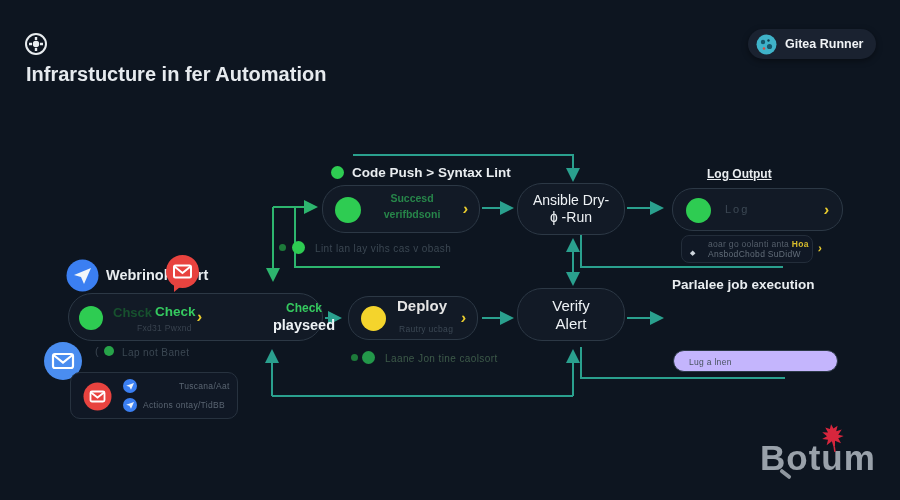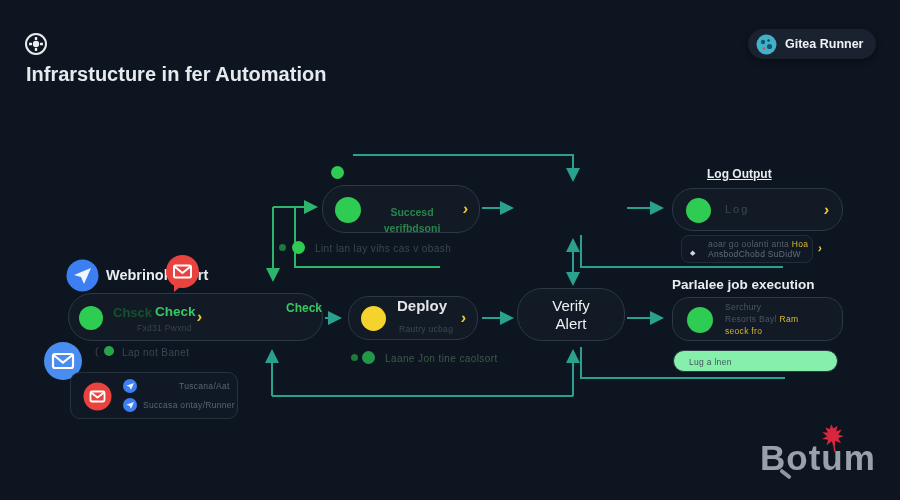--- a/index.html
+++ b/index.html
@@ -92,44 +92,49 @@
         <circle cx="12.5" cy="6.5" r="1.2" fill="#0e3d4c"></circle>
         <circle cx="8" cy="14.5" r="1.3" fill="#d94c41"></circle>
       </svg>
     </span>
     <span class="badge-label">Gitea Runner</span>
   </div>
 
   <div class="abs subtitle">Infrarstucture in fer Automation</div>
 
   <span class="abs dot" style="left:331px;top:166px;width:13px;height:13px;background:#2ecc52;z-index:3"></span>
+  <div class="abs label" style="left:352px;top:165px;">Code Push &gt; Syntax Lint</div>
 
   <div class="abs node" style="left:322px;top:185px;width:158px;height:48px;border-radius:23px;">
     <span class="abs dot" style="left:12px;top:11px;width:26px;height:26px;background:#2ecc52;"></span>
-    <div class="abs" style="left:46px;top:18px;width:86px;text-align:center;font-size:10.5px;font-weight:bold;color:#27864a;line-height:16px;">
+    <div class="abs" style="left:46px;top:4px;width:86px;text-align:center;font-size:10.5px;font-weight:bold;color:#27864a;line-height:16px;">
       <div>Succesd</div>
       <div>verifbdsoni</div>
     </div>
     <span class="abs chev" style="right:11px;top:15px;">›</span>
   </div>
   <span class="abs dot" style="left:279px;top:244px;width:7px;height:7px;background:#1d7a3a;z-index:2"></span>
   <span class="abs dot" style="left:292px;top:241px;width:13px;height:13px;background:#2ecc52;z-index:2"></span>
   <div class="abs caption" style="left:315px;top:243px;">Lint lan lay vihs cas v obash</div>
 
+  <div class="abs node" style="left:517px;top:183px;width:108px;height:52px;border-radius:25px;display:flex;flex-direction:column;align-items:center;justify-content:center;">
+    <div style="font-size:14px;color:#eef2f5;line-height:17px;">Ansible Dry-</div>
+    <div style="font-size:14px;color:#eef2f5;line-height:17px;">ɸ -Run</div>
+  </div>
 
   <div class="abs label" style="left:707px;top:167px;font-size:12px;text-decoration:underline;">Log Output</div>
   <div class="abs node" style="left:672px;top:188px;width:171px;height:43px;border-radius:21px;">
     <span class="abs dot" style="left:13px;top:9px;width:25px;height:25px;background:#2ecc52;"></span>
     <span class="abs faint" style="left:52px;top:14px;font-size:11px;letter-spacing:2px;">Log</span>
     <span class="abs chev" style="right:13px;top:13px;">›</span>
   </div>
   <div class="abs node" style="left:681px;top:235px;width:132px;height:28px;border-radius:8px;border-color:#232d3a;background:#101825;z-index:3;">
     <div class="abs tiny" style="left:26px;top:3px;color:#555f6b;">
       <span>aoar go oolanti anta</span>
-      <span style="color:#d8bd2b;font-weight:normal;margin-top:14px;">Hoa</span>
+      <span style="color:#d8bd2b;font-weight:bold;margin-top:14px;">Hoa</span>
     </div>
     <span class="abs" style="left:8px;top:13px;font-size:7px;color:#cfd6dd;">◆</span>
     <div class="abs tiny" style="left:26px;top:13px;color:#626d79;">AnsbodChobd SuDidW</div>
   </div>
   <span class="abs chev" style="left:818px;top:242px;font-size:12px;z-index:3">›</span>
 
   <span class="abs" style="left:66px;top:259px;z-index:3">
     <svg width="33" height="33" viewBox="0 0 33 33">
       <circle cx="16.5" cy="16.5" r="16" fill="#3b7ff2"></circle>
       <polygon points="8,16 25,9 18,25 15,18" fill="#f2f6fa"></polygon>
@@ -146,20 +151,21 @@
   </span>
 
   <div class="abs node" style="left:68px;top:293px;width:255px;height:48px;border-radius:24px;">
     <span class="abs dot" style="left:10px;top:12px;width:24px;height:24px;background:#2ecc52;"></span>
     <span class="abs" style="left:44px;top:11px;font-size:13px;font-weight:bold;color:#17512e;">Chsck</span>
     <span class="abs" style="left:86px;top:10px;font-size:13.5px;font-weight:bold;color:#35c95f;">Check</span>
     <span class="abs tiny" style="left:68px;top:29px;color:#39434f;">Fxd31 Pwxnd</span>
     <span class="abs chev" style="left:128px;top:15px;">›</span>
     <div class="abs" style="left:175px;top:6px;width:120px;text-align:center;">
       <div style="font-size:12px;font-weight:bold;color:#35c95f;line-height:16px;">Check</div>
+      <div style="font-size:14.5px;font-weight:bold;color:#eef2f5;line-height:18px;">playseed</div>
     </div>
   </div>
   <span class="abs" style="left:95px;top:345px;font-size:11px;color:#39434f;z-index:2">(</span>
   <span class="abs dot" style="left:104px;top:346px;width:10px;height:10px;background:#27a349;z-index:2"></span>
   <div class="abs caption" style="left:122px;top:347px;">Lap not Banet</div>
 
   <div class="abs node" style="left:348px;top:296px;width:130px;height:44px;border-radius:21px;">
     <span class="abs dot" style="left:12px;top:9px;width:25px;height:25px;background:#f4d42c;"></span>
     <span class="abs" style="left:48px;top:0;font-size:15px;font-weight:bold;color:#e5e5e5;">Deploy</span>
     <span class="abs tiny" style="left:50px;top:27px;color:#3c4854;">Rautry ucbag</span>
@@ -168,30 +174,21 @@
   <span class="abs dot" style="left:351px;top:354px;width:7px;height:7px;background:#1d7a3a;z-index:2"></span>
   <span class="abs dot" style="left:362px;top:351px;width:13px;height:13px;background:#23984a;z-index:2"></span>
   <div class="abs caption" style="left:385px;top:353px;color:#3d5a49;">Laane Jon tine caolsort</div>
 
   <div class="abs node" style="left:517px;top:288px;width:108px;height:53px;border-radius:25px;display:flex;flex-direction:column;align-items:center;justify-content:center;">
     <div style="font-size:15px;color:#eef2f5;line-height:18px;">Verify</div>
     <div style="font-size:15px;color:#eef2f5;line-height:18px;">Alert</div>
   </div>
 
   <div class="abs label" style="left:672px;top:277px;">Parlalee job execution</div>
-  <div class="abs node" style="left:672px;top:297px;width:171px;height:44px;border-radius:17px;">
-    <span class="abs dot" style="left:14px;top:9px;width:26px;height:26px;background:#2ecc52;"></span>
-    <div class="abs tiny" style="left:52px;top:4px;color:#4a5663;">Serchury</div>
-    <div class="abs tiny" style="left:52px;top:16px;color:#4a5663;">
-      <span>Resorts Bayl</span>
-      <span style="color:#d8bd2b;">Ram</span>
-    </div>
-    <div class="abs tiny" style="left:52px;top:28px;color:#d4b728;">seock fro</div>
-  </div>
-  <div class="abs node" style="left:673px;top:350px;width:165px;height:22px;border-radius:11px;border-color:#2c3947;background:#86efac;z-index:3;">
+  <div class="abs node" style="left:673px;top:350px;width:165px;height:22px;border-radius:11px;border-color:#2c3947;background:#c4b5fd;z-index:3;">
     <span class="abs tiny" style="left:15px;top:6px;color:#47525e;">Lug a lnen</span>
   </div>
 
   <span class="abs" style="left:43px;top:341px;z-index:3">
     <svg width="40" height="40" viewBox="0 0 40 40">
       <circle cx="20" cy="20" r="19" fill="#4a8df0"></circle>
       <rect x="10" y="13" width="20" height="14" rx="2" fill="none" stroke="#ffffff" stroke-width="2.2"></rect>
       <path d="M10.5 14 L20 21.5 L29.5 14" fill="none" stroke="#ffffff" stroke-width="2.2"></path>
     </svg>
   </span>
@@ -209,21 +206,21 @@
           <polygon points="3.2,6.8 11,4 8,10.8 6.4,7.8" fill="#eef3f8"></polygon>
         </svg>
     </span>
     <div class="abs tiny" style="left:72px;top:8px;color:#5a6572;margin-left:36px;">Tuscana/Aat</div>
     <span class="abs" style="left:52px;top:25px;">
       <svg width="14" height="14" viewBox="0 0 14 14">
           <circle cx="7" cy="7" r="7" fill="#3b7ff2"></circle>
           <polygon points="3.2,6.8 11,4 8,10.8 6.4,7.8" fill="#eef3f8"></polygon>
         </svg>
     </span>
-    <div class="abs tiny" style="left:72px;top:27px;color:#5a6572;">Succasa ontay/Runner</div>
+    <div class="abs tiny" style="left:72px;top:27px;color:#5a6572;">Actions ontay/TidBB</div>
   </div>
 
   <div class="abs watermark">Botum</div>
   <span class="abs" style="left:820px;top:424px;z-index:3;transform:rotate(-8deg);">
     <svg width="26" height="28" viewBox="0 0 100 108">
       <path d="M50 0 L57 18 L74 10 L66 30 L88 26 L72 44 L92 52 L70 58 L78 78 L56 66 L53 88 L47 88 L44 66 L22 78 L30 58 L8 52 L28 44 L12 26 L34 30 L26 10 L43 18 Z M47 86 H53 V108 H47 Z" fill="#d7263d"></path>
     </svg>
   </span>
   <span class="abs" style="left:779px;top:472px;width:13px;height:4px;background:#8f979f;transform:rotate(38deg);z-index:3;border-radius:2px;"></span>
 

